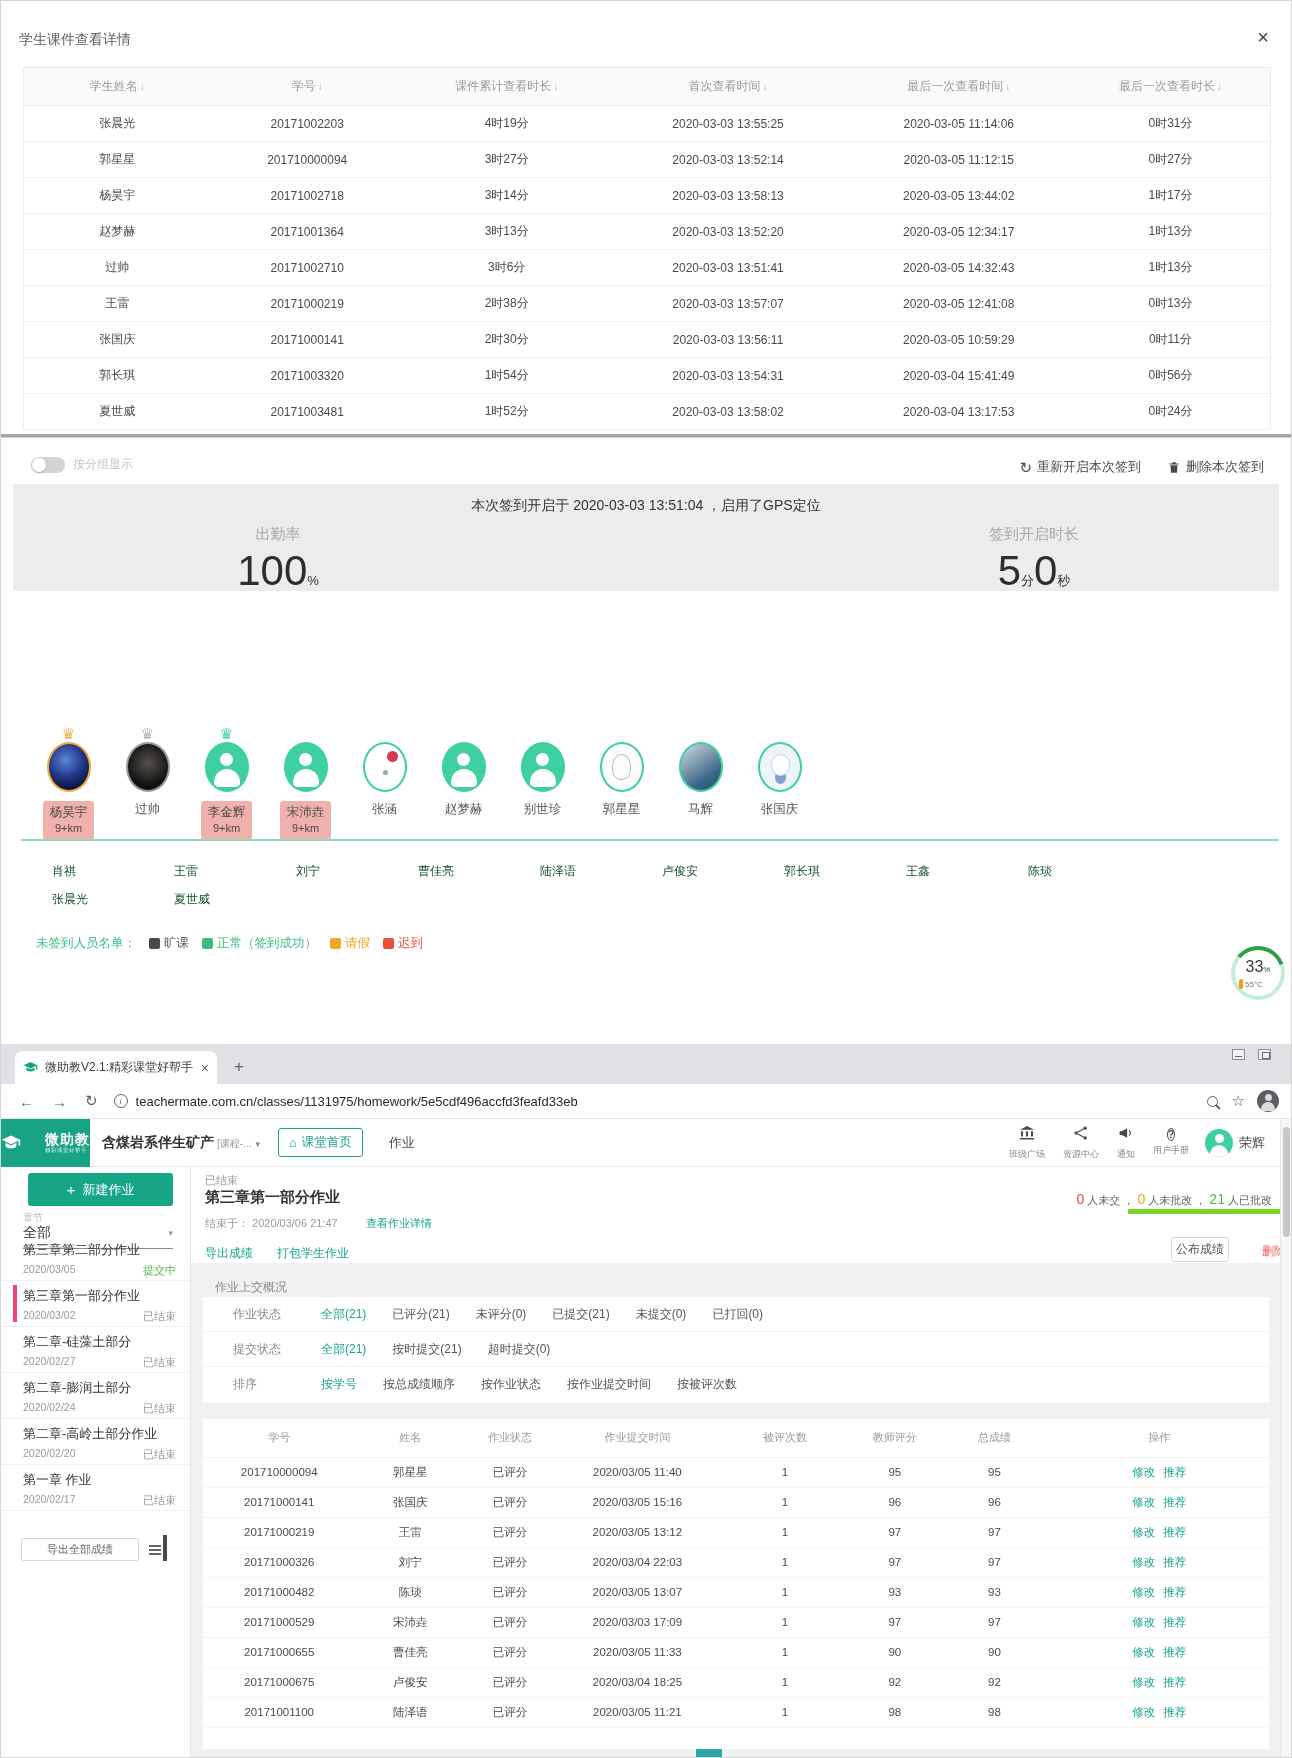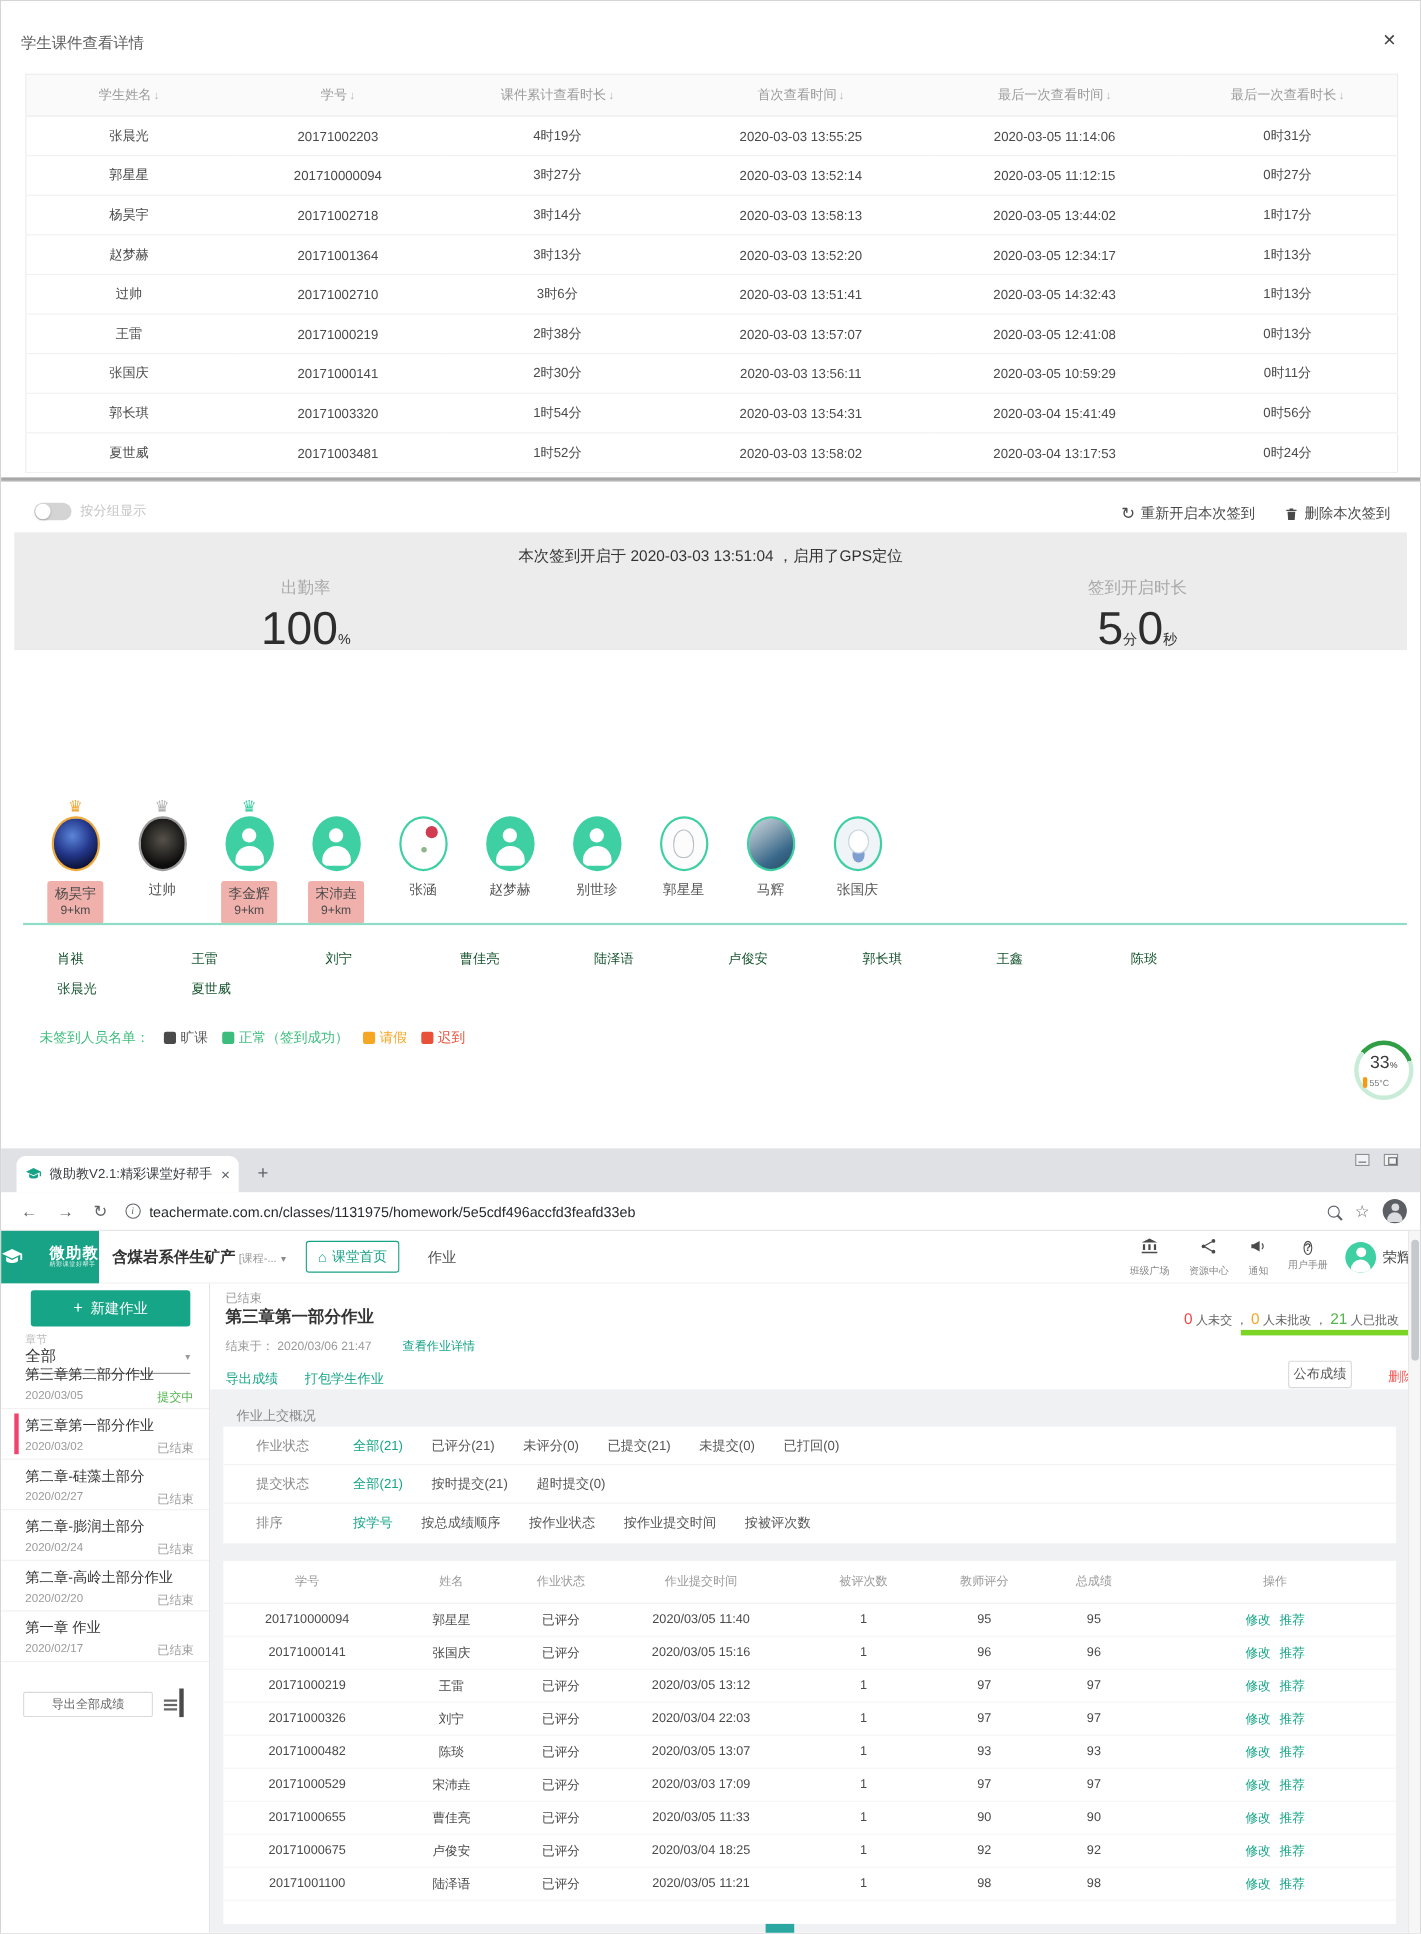--- a/index.html
+++ b/index.html
@@ -113,21 +113,21 @@
 .nav-home{display:flex;align-items:center;gap:5px;border:1px solid #18a286;border-radius:3px;padding:5px 10px;margin-left:18px;color:#18a286;font-size:12.5px;cursor:pointer}
 .home-glyph{font-size:13px}
 .nav-hw{font-size:13px;color:#4a4a4a;margin-left:26px;cursor:pointer}
 .appbar-spacer{flex:1}
 .toolbar{display:flex;gap:18px;margin-right:16px}
 .titem{display:flex;flex-direction:column;align-items:center;cursor:pointer}
 .titem svg{width:18px;height:18px}
 .titem-label{font-size:9px;color:#888;margin-top:2px;white-space:nowrap}
 .qicon{width:16px;height:16px;border:1.5px solid #4a4a4a;border-radius:50%;font-size:10px;color:#4a4a4a;text-align:center;line-height:13px;font-weight:bold}
 .qicon::after{content:"?"}
-.user{display:flex;align-items:center;gap:6px;margin-right:8px;cursor:pointer}
+.user{display:flex;align-items:center;gap:6px;margin-right:26px;cursor:pointer}
 .user-av{width:28px;height:28px;border-radius:50%;background:#3ecfa3;position:relative;overflow:hidden}
 .user-av::before{content:"";position:absolute;left:50%;top:5px;width:9px;height:9px;margin-left:-4.5px;border-radius:50%;background:#fff}
 .user-av::after{content:"";position:absolute;left:50%;top:16px;width:18px;height:12px;margin-left:-9px;border-radius:9px 9px 0 0;background:#fff}
 .user-name{font-size:13px;color:#4a4a4a}
 
 
 .page{position:relative;height:592px;background:#fff}
 .sidebar{position:absolute;left:0;top:0;bottom:0;width:190px;background:#fff;border-right:1px solid #e4e4e4}
 .new-btn{position:absolute;left:27px;top:6px;width:145px;height:33px;background:#17a588;border-radius:3px;color:#fff;font-size:13px;display:flex;align-items:center;justify-content:center;gap:7px;cursor:pointer}
 .plus{font-size:15px;line-height:1}

